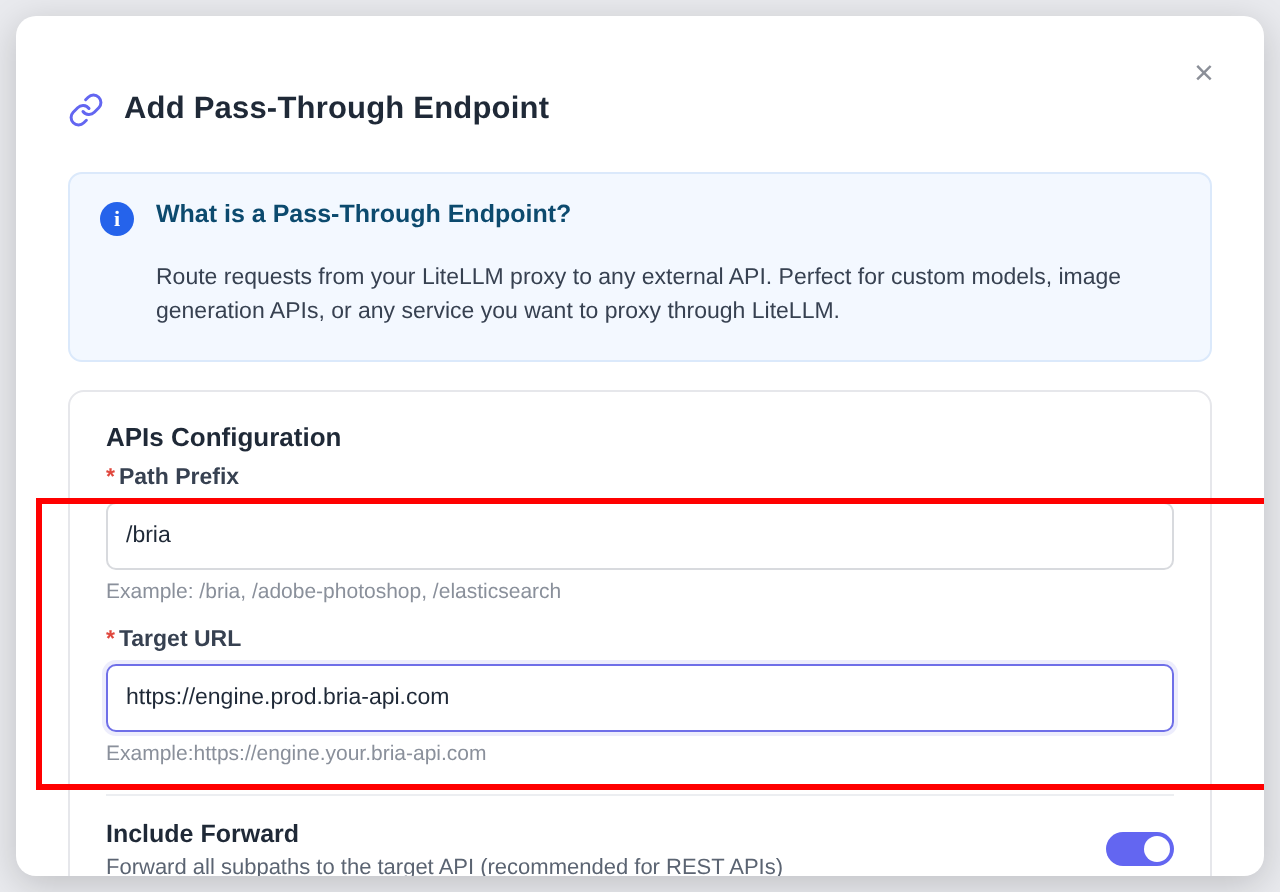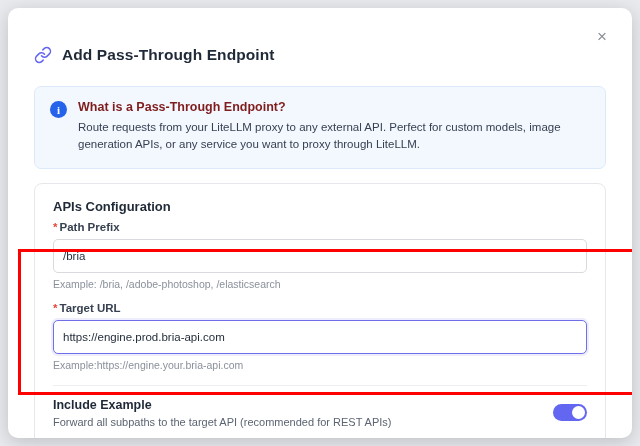--- a/index.html
+++ b/index.html
@@ -77,22 +77,22 @@
     display: flex;
     align-items: center;
     justify-content: center;
     flex: none;
     margin-top: 1px;
     font-family: "Liberation Serif", serif;
   }
   .info-title {
     font-size: 12.5px;
     font-weight: bold;
-    color: #7f1d1d;
-    margin-bottom: 5px;
+    color: #0c4a6e;
+    margin-bottom: 17px;
   }
   .info-text {
     font-size: 11.5px;
     color: #374151;
     line-height: 1.5;
     max-width: 520px;
   }
   
   .route-card {
     margin: 14px 26px 0 26px;
@@ -240,21 +240,21 @@
         <span class="req">*</span><span>Target URL</span>
       </div>
       <input class="text-input focused" type="text" value="https://engine.prod.bria-api.com" style="">
       <div class="hint">Example:https://engine.your.bria-api.com</div>
     </div>
 
     <div class="divider"></div>
 
     <div class="subpath-row">
       <div>
-        <div class="subpath-title">Include Example</div>
+        <div class="subpath-title">Include Forward</div>
         <div class="subpath-sub">Forward all subpaths to the target API (recommended for REST APIs)</div>
       </div>
       <div class="toggle">
         <div class="knob"></div>
       </div>
     </div>
   </div>
 
   <div id="red-highlight"></div>
 </div>

